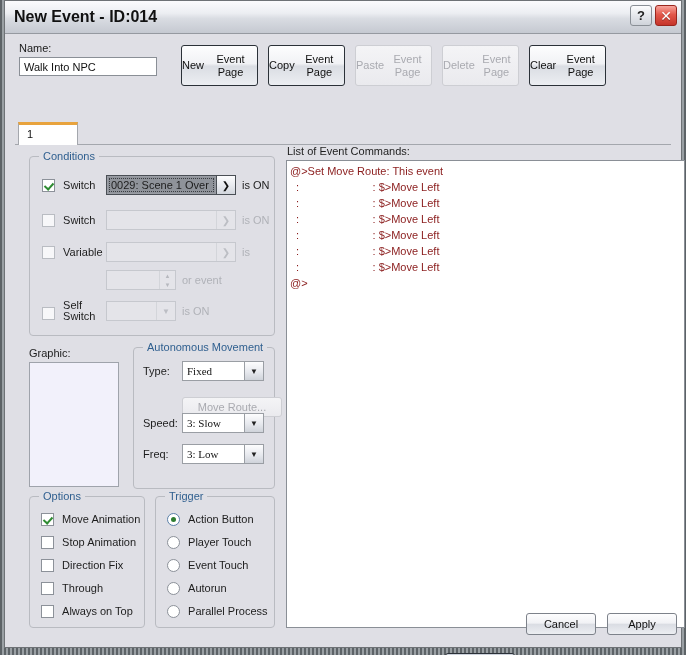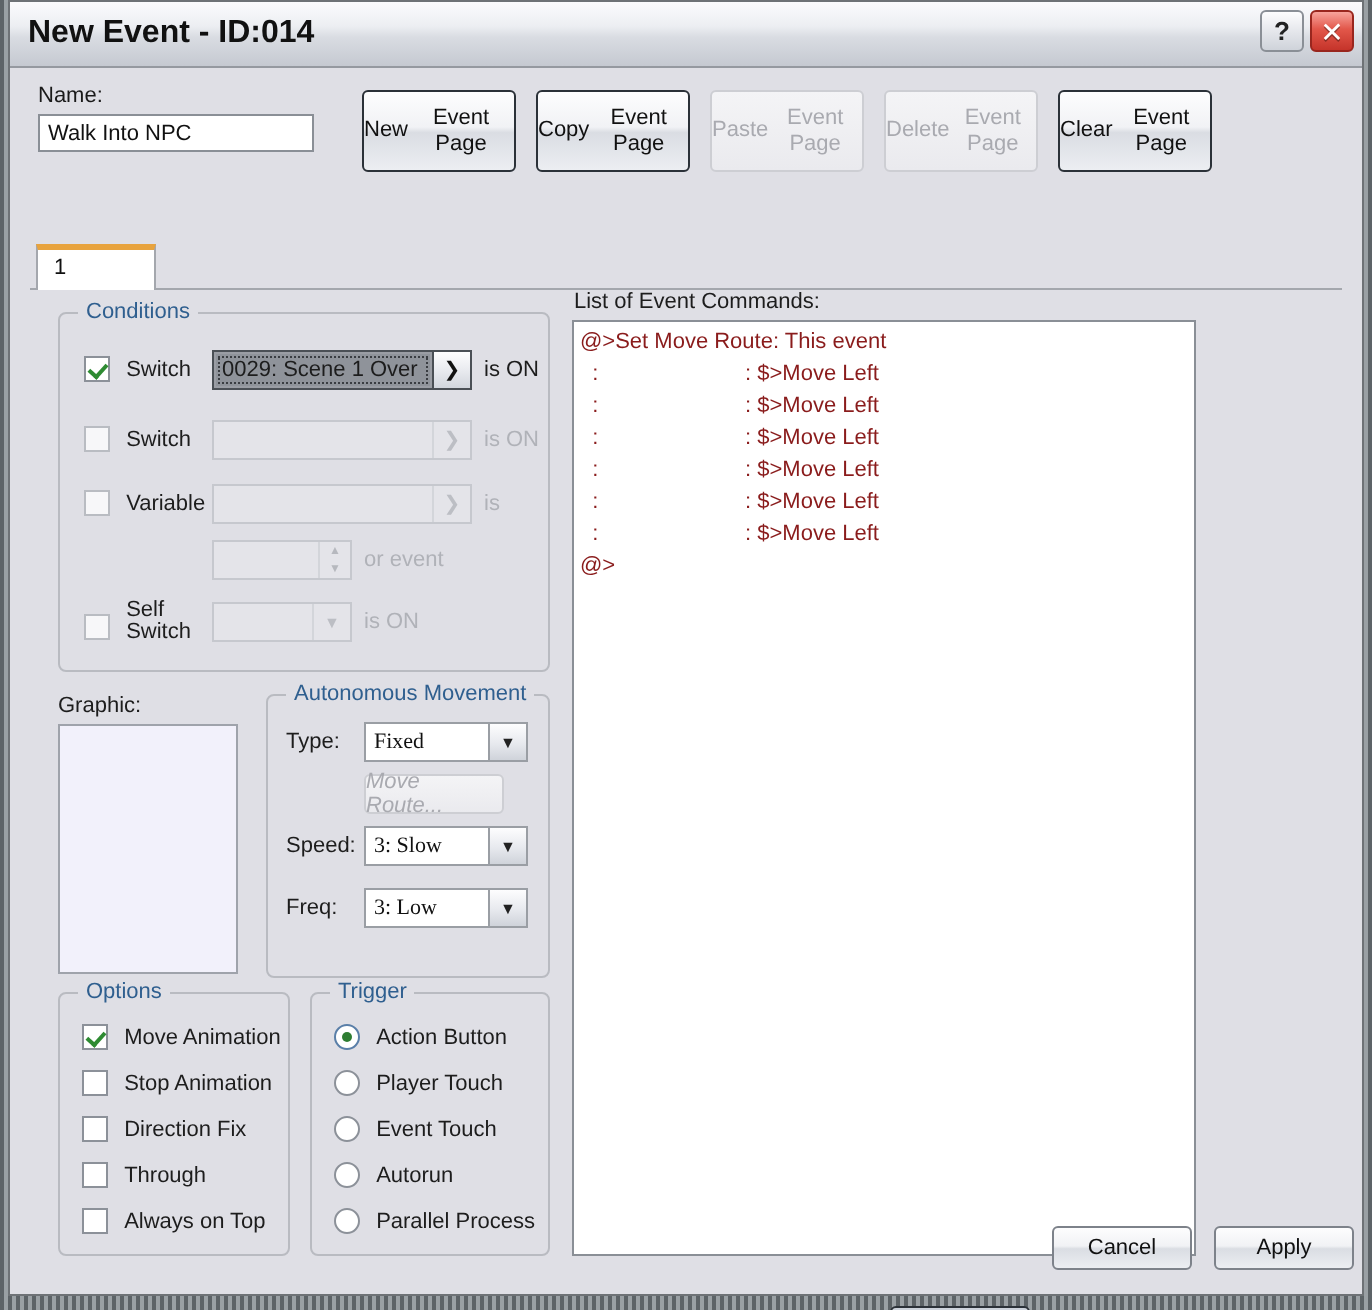--- a/index.html
+++ b/index.html
@@ -195,21 +195,21 @@
   }
   .radio.sel::after{
     content:"";position:absolute;left:3px;top:3px;width:5px;height:5px;
     border-radius:50%;background:#2e7d32;
   }
   .radio.sel{border:1px solid #5a7fa8;}
   .opt-label{margin-left:5px;font-size:11px;color:#1d1d1d;vertical-align:middle;}
   
   #cmd-label{position:absolute;left:282px;top:111px;font-size:11px;color:#1d1d1d;}
   #cmd-list{
-    position:absolute;left:281px;top:126px;width:312px;height:468px;
+    position:absolute;left:281px;top:126px;width:399px;height:468px;
     background:#fff;border:1px solid #8a8f96;box-sizing:border-box;
     padding:2px 16px 0 3px;overflow:hidden;
   }
   .cmd-line{
     height:16px;line-height:16px;font-size:11px;color:#8a1c1c;
     white-space:pre;font-family:"Liberation Sans","DejaVu Sans",sans-serif;
   }
   
   #footer{position:absolute;left:0;bottom:8px;width:100%;height:26px;}
   .fbtn{
@@ -330,21 +330,21 @@
 
       <div class="group" id="g-auto">
         <div class="glabel">Autonomous Movement</div>
 
         <span class="fld-label" style="left:9px;top:17px;">Type:</span>
         <div class="combo" style="left:48px;top:13px;width:82px;">
           <span class="txt">Fixed</span>
           <span class="drop">▼</span>
         </div>
 
-        <div class="pbtn-dim" style="left:48px;top:39px;width:70px;height:20px;font-style:italic;">Move Route...</div>
+        <div class="pbtn-dim" style="left:48px;top:49px;width:100px;height:20px;">Move Route...</div>
 
         <span class="fld-label" style="left:9px;top:69px;">Speed:</span>
         <div class="combo" style="left:48px;top:65px;width:82px;">
           <span class="txt">3: Slow</span>
           <span class="drop">▼</span>
         </div>
 
         <span class="fld-label" style="left:9px;top:100px;">Freq:</span>
         <div class="combo" style="left:48px;top:96px;width:82px;">
           <span class="txt">3: Low</span>

